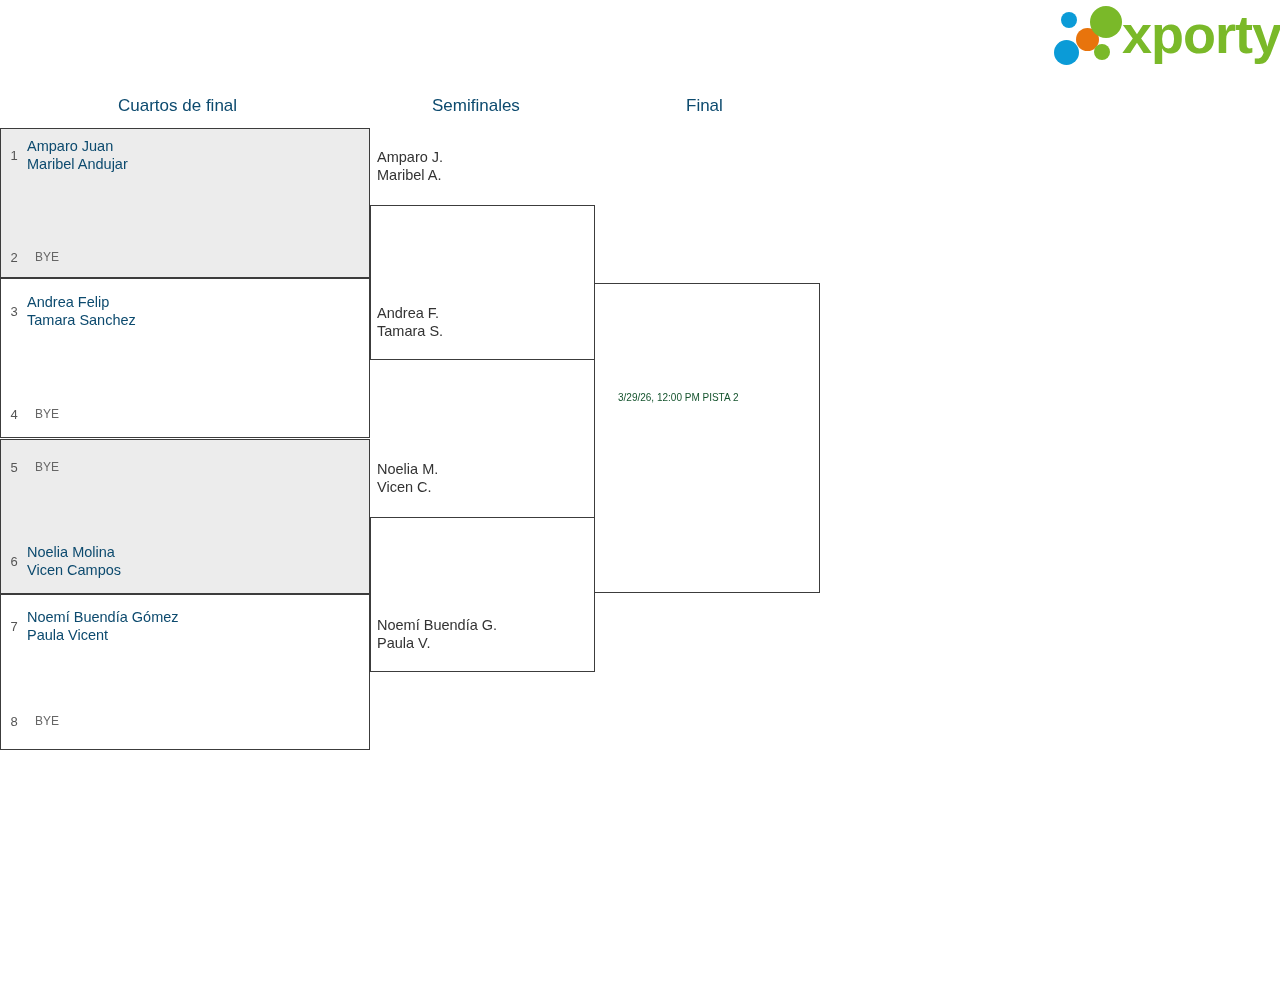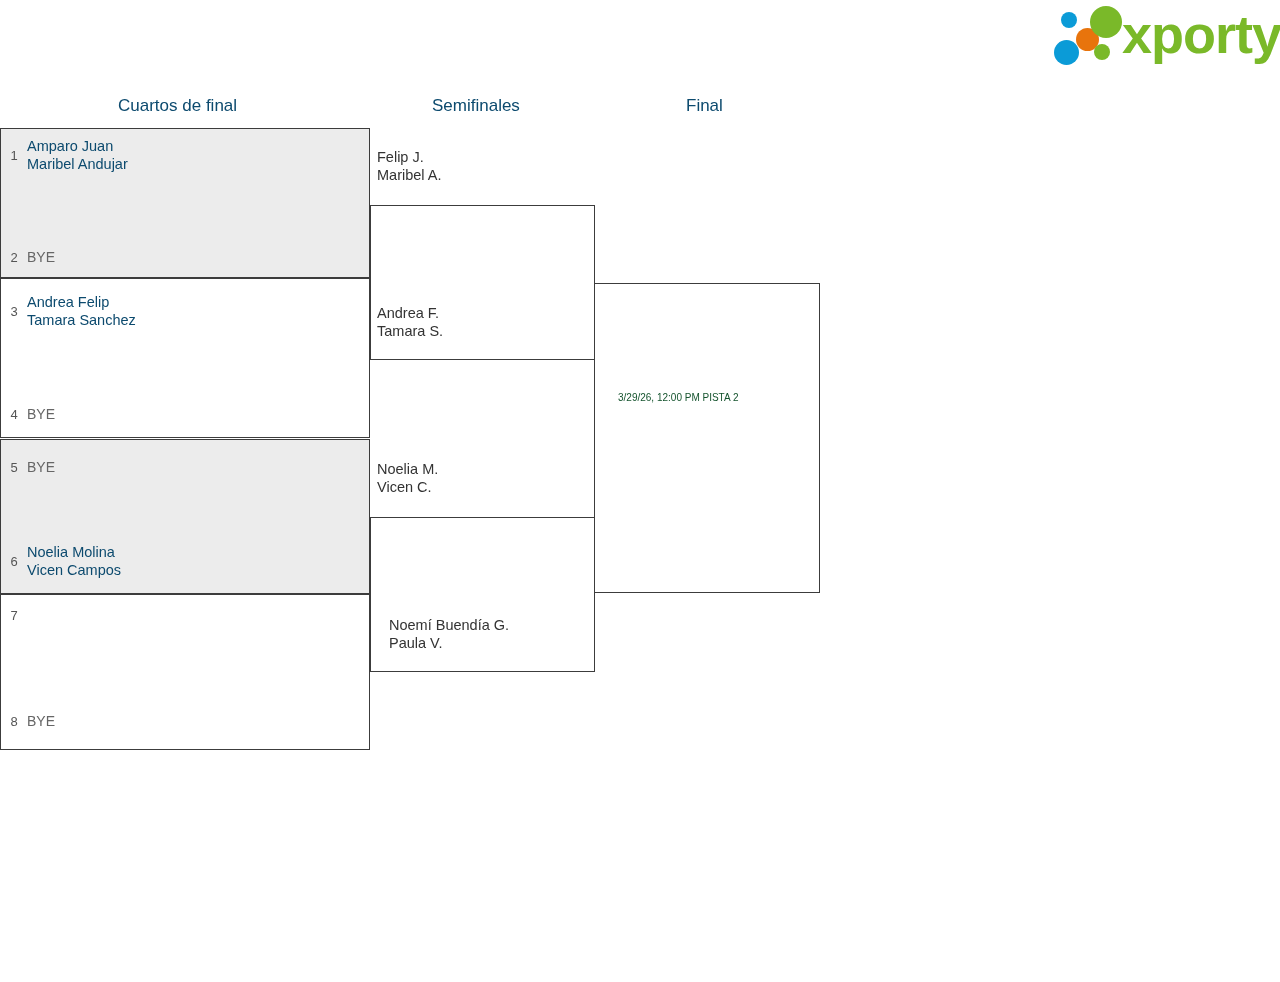--- a/index.html
+++ b/index.html
@@ -123,24 +123,25 @@
     line-height: 15px;
   }
   .names {
     font-size: 14.5px;
     line-height: 18px;
     color: #0c4a6e;
     white-space: nowrap;
   }
   .names .nm { display: block; }
   .bye-text {
-    font-size: 14px;
+    font-size: 12px;
     color: #666666;
     line-height: 18px;
     white-space: nowrap;
+    margin-left: 8px;
   }
 
   
   .adv {
     position: absolute;
     font-size: 14.5px;
     line-height: 18px;
     color: #333333;
     white-space: nowrap;
   }
@@ -219,43 +220,47 @@
       <span class="names">
         <span class="nm">Noelia Molina</span>
         <span class="nm">Vicen Campos</span>
       </span>
     </div>
   </div>
 
   <div class="qf-box" style="top:594px; height:156px;">
     <div class="entry" style="top:13px; left:0;">
       <span class="seed">7</span>
+      <span class="names">
+        <span class="nm">Noemí Buendía Gómez</span>
+        <span class="nm">Paula Vicent</span>
+      </span>
     </div>
     <div class="entry" style="top:117px; left:0;">
       <span class="seed">8</span>
       <span class="bye-text">BYE</span>
     </div>
   </div>
 
   <div class="sf-box" style="left:370px; top:205px; width:225px; height:155px;"></div>
   <div class="sf-box" style="left:370px; top:517px; width:225px; height:155px;"></div>
 
   <div class="adv" style="left:377px; top:148px;">
-    <span class="nm">Felip J.</span>
+    <span class="nm">Amparo J.</span>
     <span class="nm">Maribel A.</span>
   </div>
   <div class="adv" style="left:377px; top:304px;">
     <span class="nm">Andrea F.</span>
     <span class="nm">Tamara S.</span>
   </div>
   <div class="adv" style="left:377px; top:460px;">
     <span class="nm">Noelia M.</span>
     <span class="nm">Vicen C.</span>
   </div>
-  <div class="adv" style="left:377px; top:616px;margin-left:12px;">
+  <div class="adv" style="left:377px; top:616px;">
     <span class="nm">Noemí Buendía G.</span>
     <span class="nm">Paula V.</span>
   </div>
 
   <div class="fi-box" style="left:594px; top:283px; width:226px; height:310px;"></div>
 
   <div id="final-schedule" style="left:618px; top:392px;">3/29/26, 12:00 PM PISTA 2</div>
 
 </div>
 

